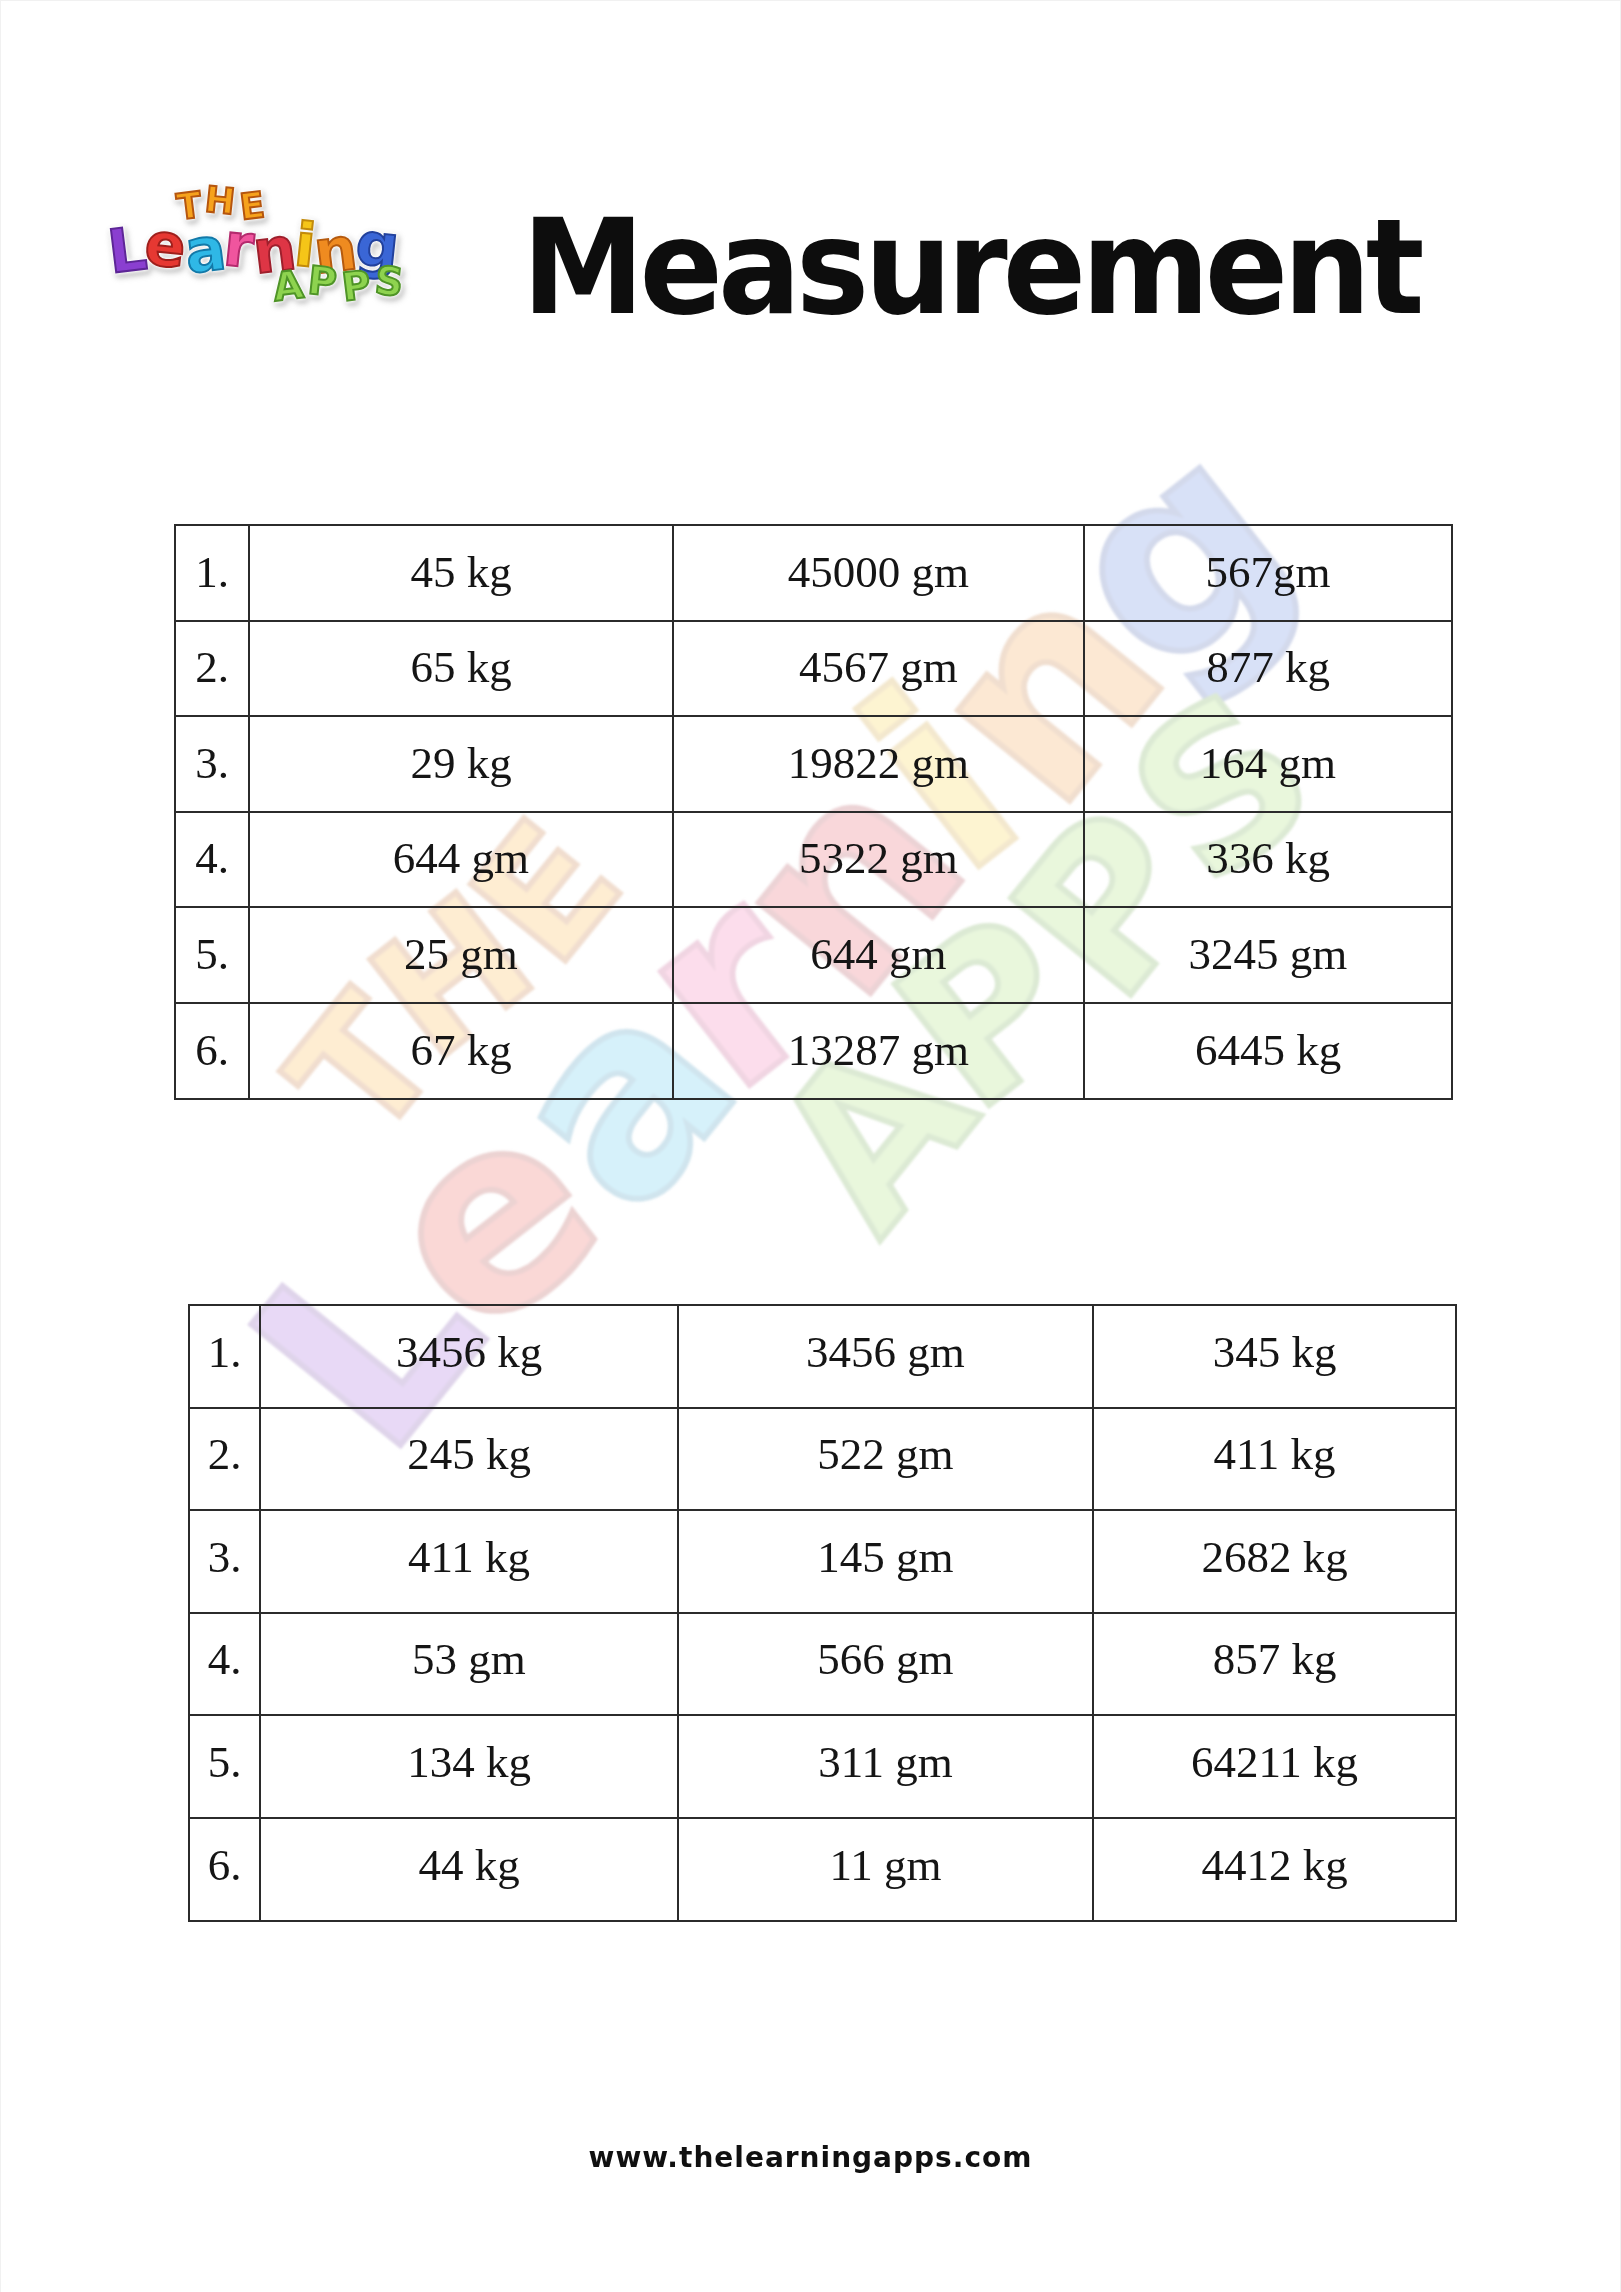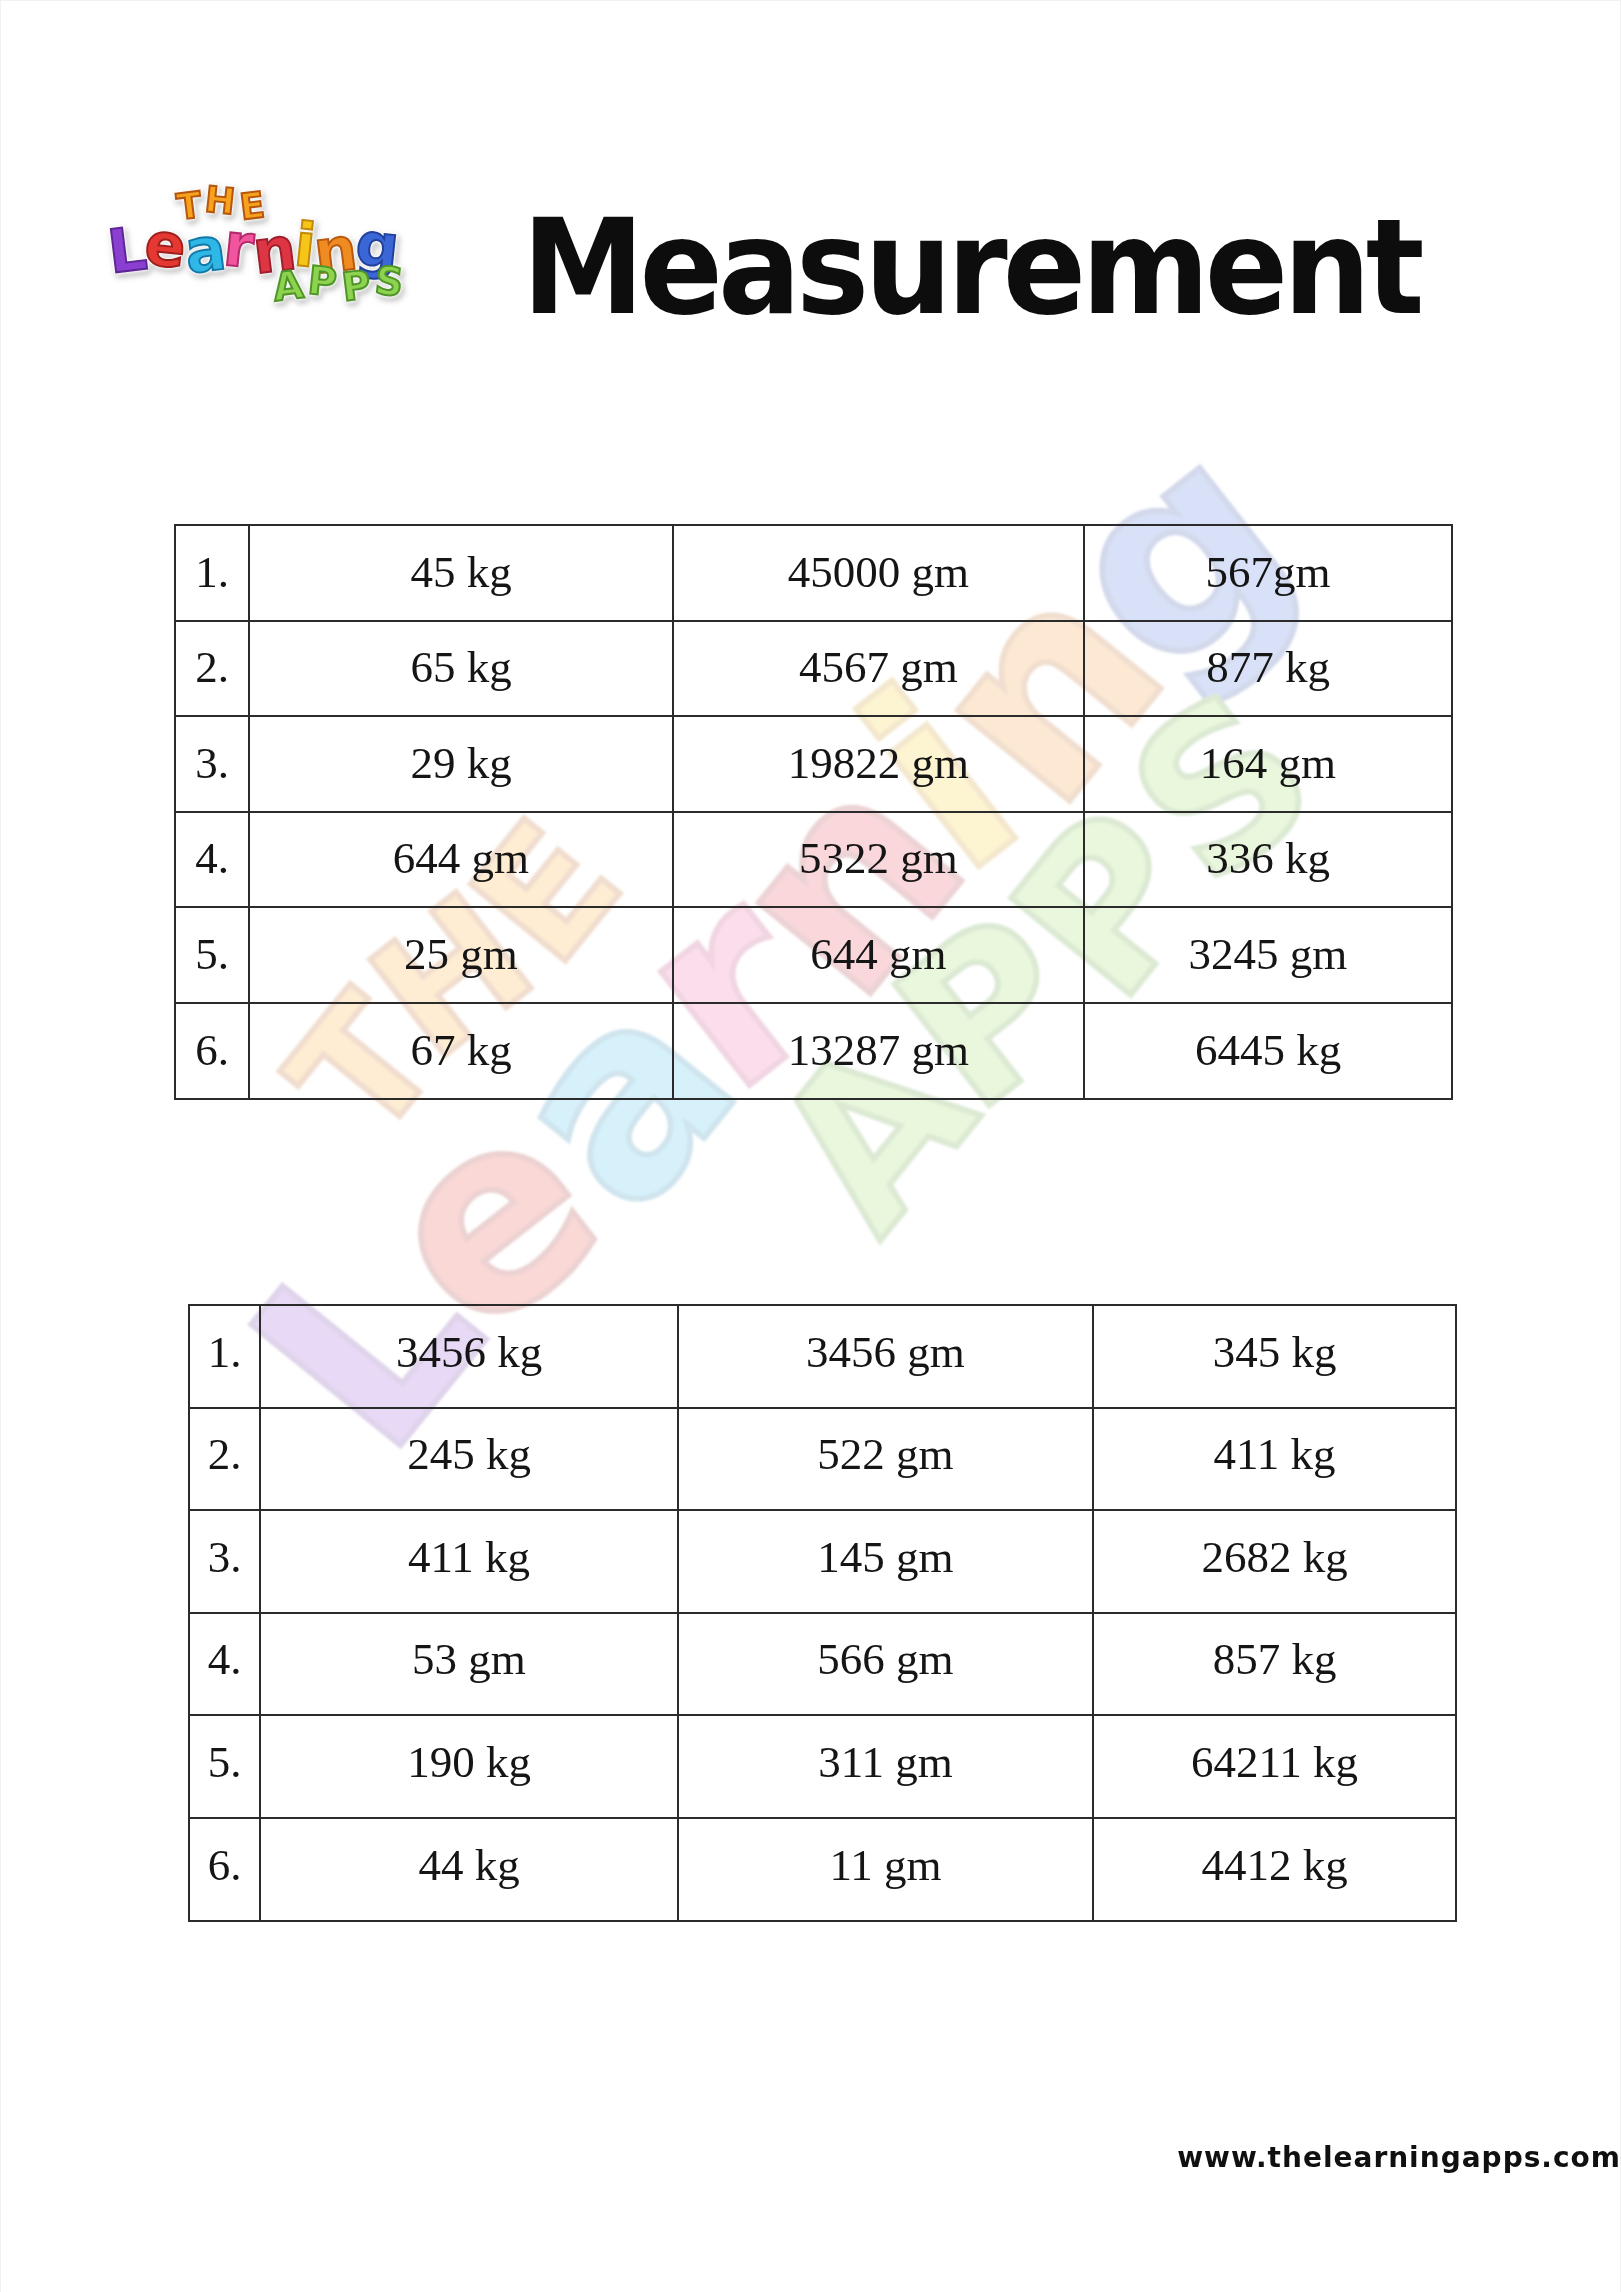--- a/index.html
+++ b/index.html
@@ -70,21 +70,21 @@
     overflow:hidden;white-space:nowrap;
   }
   .tbl-1{left:174px;top:524px;}
   .tbl-1 td{height:74px;} 
   .tbl-2{left:188px;top:1304px;}
   .tbl-2 td{height:81px;border-top-width:2.9px;border-bottom-width:2.9px;}
 
   
   .footer{
     position:absolute;left:0;top:2141px;width:100%;z-index:3;
-    text-align:right;
+    text-align:center;
     font-family:"DejaVu Sans","Liberation Sans",sans-serif;
     font-weight:bold;font-size:28px;letter-spacing:1px;color:#101010;
   }
 </style>
 </head>
 <body>
 
 <div class="page">
 
   <div class="watermark" aria-hidden="true">
@@ -178,21 +178,21 @@
             <td>2682 kg</td>
           </tr>
           <tr>
             <td>4.</td>
             <td>53 gm</td>
             <td>566 gm</td>
             <td>857 kg</td>
           </tr>
           <tr>
             <td>5.</td>
-            <td>190 kg</td>
+            <td>134 kg</td>
             <td>311 gm</td>
             <td>64211 kg</td>
           </tr>
           <tr>
             <td>6.</td>
             <td>44 kg</td>
             <td>11 gm</td>
             <td>4412 kg</td>
           </tr>
         </tbody>

